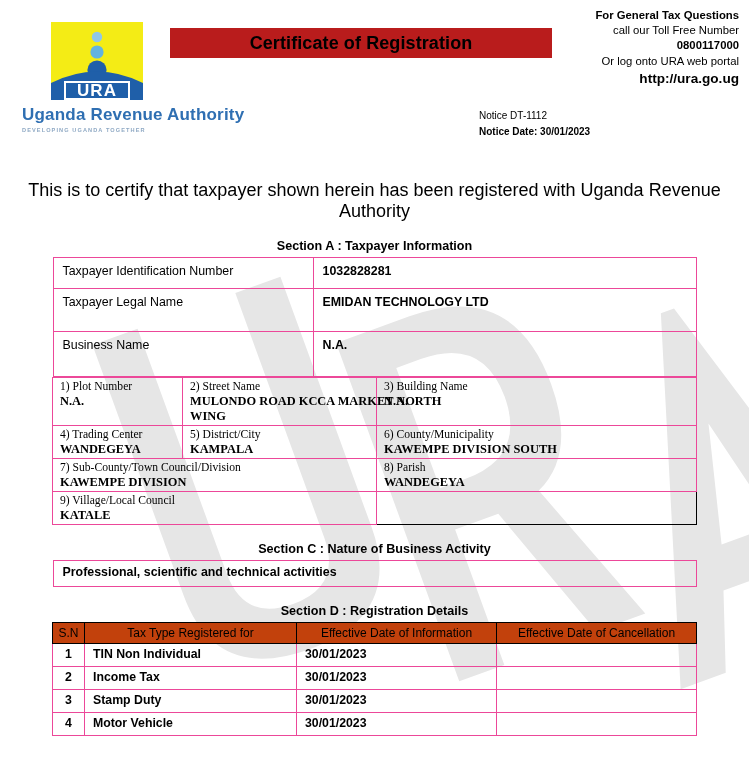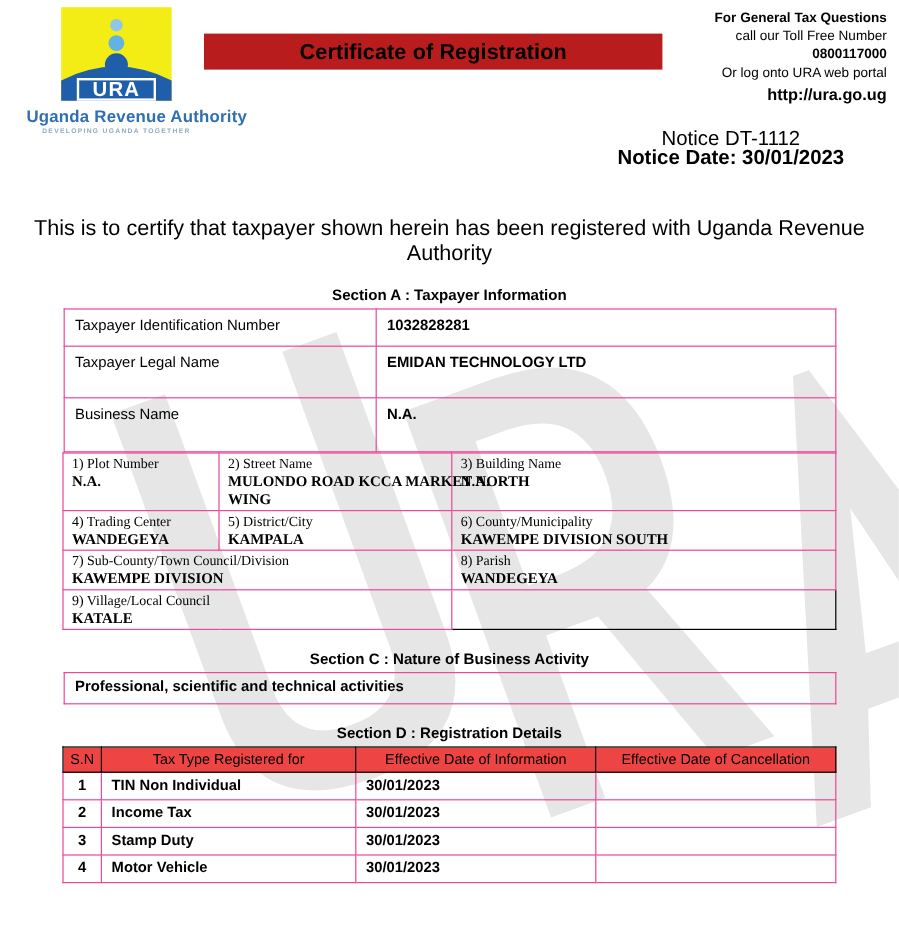--- a/index.html
+++ b/index.html
@@ -34,29 +34,29 @@
 
   
   #header {
     position: relative;
     height: 150px;
   }
 
   #logo-block {
     position: absolute;
     left: 22px;
-    top: 4px;
+    top: 20px;
     width: 150px;
-    text-align: center;
+    text-align: left;
   }
   #logo-mark { display: block; margin: 0 auto; }
   #logo-wordmark {
     display: block;
     margin-top: 1px;
-    font-size: 14px;
+    font-size: 17px;
     font-weight: bold;
     color: #2f6fb2;
     letter-spacing: 0.2px;
     white-space: nowrap;
   }
   #logo-tagline {
     display: block;
     margin-top: 2px;
     font-size: 5.6px;
     font-weight: bold;
@@ -96,22 +96,22 @@
     font-weight: bold;
     font-size: 13.6px;
     line-height: 19px;
   }
 
   #notice-block {
     position: absolute;
     right: 10px;
     top: 108px;
     width: 260px;
-    text-align: center;
-    font-size: 17px;
+    text-align: left;
+    font-size: 10px;
     line-height: 16px;
   }
   #notice-block .bold { font-weight: bold; }
 
   
   #certify-line {
     margin-top: 30px;
     text-align: center;
     font-size: 18px;
   }
@@ -179,21 +179,21 @@
     padding: 4px 8px 5px 9px;
     font-size: 12.4px;
     font-weight: bold;
     height: 16px;
   }
 
   
   #table-d { width: 644px; }
   #table-d th {
     border: 1px solid #000;
-    background: #ef4444;
+    background: #c2410c;
     font-weight: normal;
     font-size: 12px;
     padding: 3px 4px;
     text-align: center;
   }
   #table-d td {
     font-size: 12.3px;
     padding: 3px 8px;
     height: 16px;
   }

